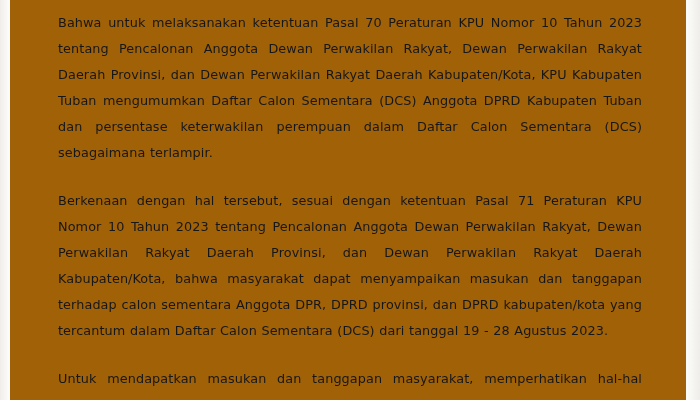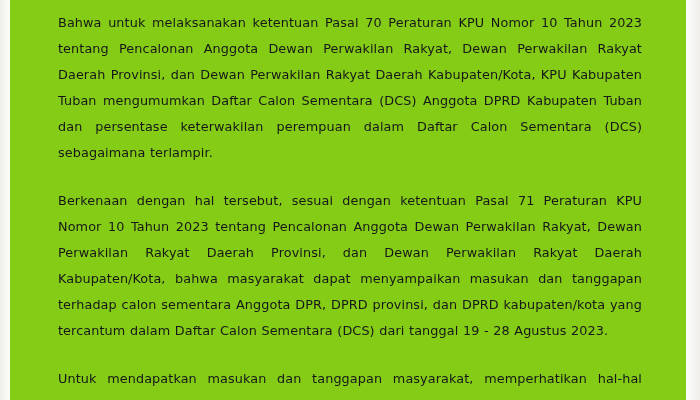--- a/index.html
+++ b/index.html
@@ -10,21 +10,21 @@
     width: 700px;
     height: 400px;
     background: #ffffff;
     font-family: "DejaVu Sans", sans-serif;
     overflow: hidden;
   }
   .page {
     position: relative;
     width: 700px;
     height: 400px;
-    background: #84cc16;
+    background: #a16207;
     box-sizing: border-box;
     padding: 10px 58px 0 58px;
   }
   
   .page::before {
     content: "";
     position: absolute;
     top: 0; left: 0;
     width: 10px; height: 400px;
     background: linear-gradient(90deg, #efeeea 0%, #fdfdfb 100%);

